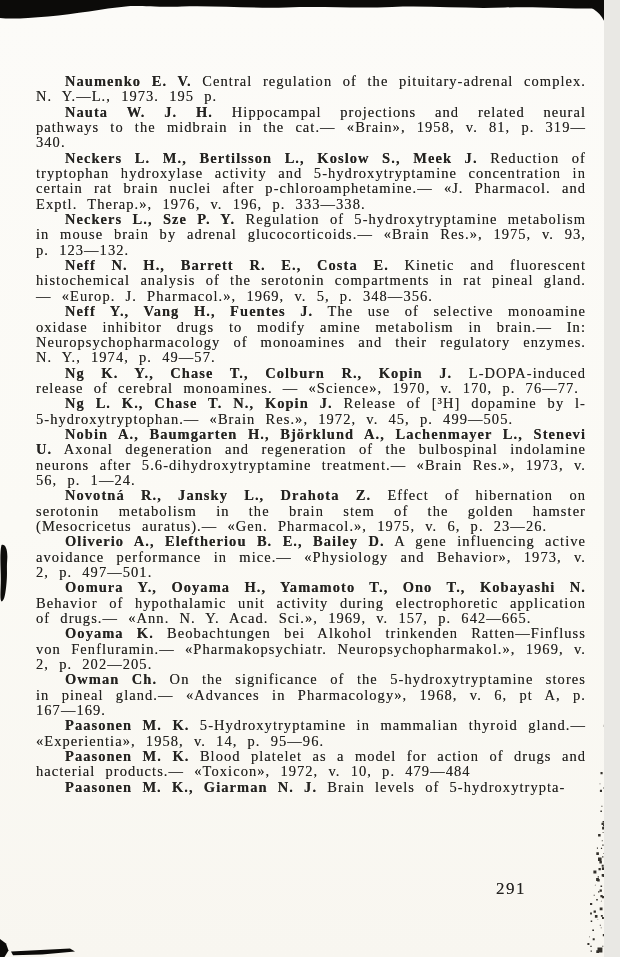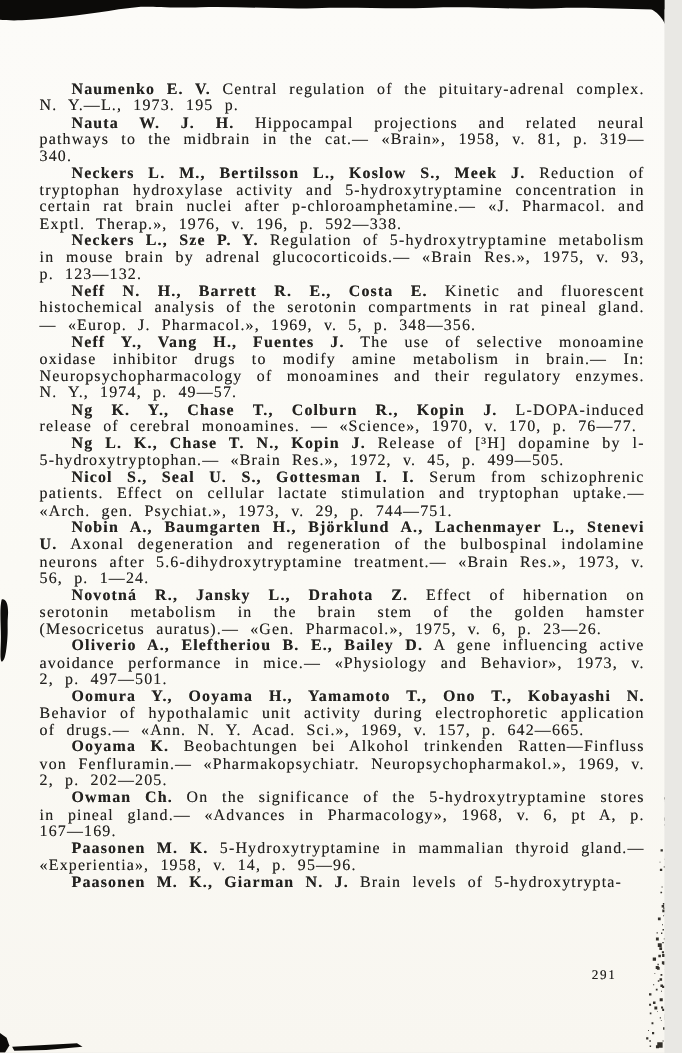--- a/index.html
+++ b/index.html
@@ -12,48 +12,47 @@
   .text-block{
     position:absolute;left:36px;top:74px;width:550px;
     color:#232220;font-size:14.5px;line-height:15.35px;
     text-align:justify;letter-spacing:1.05px;word-spacing:5.5px;
     text-shadow:0 0 0.45px rgba(35,32,28,0.55);
   }
   .ref{margin:0;text-indent:29px;}
   .ref b{font-weight:700;}
   .page-number{
     position:absolute;left:496px;top:879px;
-    font-size:12px;letter-spacing:1.5px;color:#232220;
+    font-size:17px;letter-spacing:1.5px;color:#232220;
     text-shadow:0 0 0.45px rgba(35,32,28,0.55);
-    margin-left:42px;
   }
   .artifacts{position:absolute;left:0;top:0;width:620px;height:957px;pointer-events:none;}
 </style>
 </head>
 <body>
 
 <div class="page">
 
   <div class="text-block">
     <p class="ref"><b>Naumenko E. V.</b> <span>Central regulation of the pituitary-adrenal complex. N. Y.—L., 1973. 195 p.</span></p>
     <p class="ref"><b>Nauta W. J. H.</b> <span>Hippocampal projections and related neural pathways to the midbrain in the cat.— «Brain», 1958, v. 81, p. 319—340.</span></p>
-    <p class="ref"><b>Neckers L. M., Bertilsson L., Koslow S., Meek J.</b> <span>Reduction of tryptophan hydroxylase activity and 5-hydroxytryptamine concentration in certain rat brain nuclei after p-chloroamphetamine.— «J. Pharmacol. and Exptl. Therap.», 1976, v. 196, p. 592—338.</span></p>
+    <p class="ref"><b>Neckers L. M., Bertilsson L., Koslow S., Meek J.</b> <span>Reduction of tryptophan hydroxylase activity and 5-hydroxytryptamine concentration in certain rat brain nuclei after p-chloroamphetamine.— «J. Pharmacol. and Exptl. Therap.», 1976, v. 196, p. 333—338.</span></p>
     <p class="ref"><b>Neckers L., Sze P. Y.</b> <span>Regulation of 5-hydroxytryptamine metabolism in mouse brain by adrenal glucocorticoids.— «Brain Res.», 1975, v. 93, p. 123—132.</span></p>
     <p class="ref"><b>Neff N. H., Barrett R. E., Costa E.</b> <span>Kinetic and fluorescent histochemical analysis of the serotonin compartments in rat pineal gland.— «Europ. J. Pharmacol.», 1969, v. 5, p. 348—356.</span></p>
     <p class="ref"><b>Neff Y., Vang H., Fuentes J.</b> <span>The use of selective monoamine oxidase inhibitor drugs to modify amine metabolism in brain.— In: Neuropsychopharmacology of monoamines and their regulatory enzymes. N. Y., 1974, p. 49—57.</span></p>
     <p class="ref"><b>Ng K. Y., Chase T., Colburn R., Kopin J.</b> <span>L-DOPA-induced release of cerebral monoamines. — «Science», 1970, v. 170, p. 76—77.</span></p>
     <p class="ref"><b>Ng L. K., Chase T. N., Kopin J.</b> <span>Release of [³H] dopamine by l-5-hydroxytryptophan.— «Brain Res.», 1972, v. 45, p. 499—505.</span></p>
-    <p class="ref"><b>Nicol S., Seal U. S., Gottesman I. I.</b> <span>Serum from schizophrenic patients. Effect on cellular lactate stimulation and tryptophan uptake.— «Arch. gen. Psychiat.», 1973, v. 29, p. 744—751.</span></p>
     <p class="ref"><b>Nobin A., Baumgarten H., Björklund A., Lachenmayer L., Stenevi U.</b> <span>Axonal degeneration and regeneration of the bulbospinal indolamine neurons after 5.6-dihydroxytryptamine treatment.— «Brain Res.», 1973, v. 56, p. 1—24.</span></p>
     <p class="ref"><b>Novotná R., Jansky L., Drahota Z.</b> <span>Effect of hibernation on serotonin metabolism in the brain stem of the golden hamster (Mesocricetus auratus).— «Gen. Pharmacol.», 1975, v. 6, p. 23—26.</span></p>
     <p class="ref"><b>Oliverio A., Eleftheriou B. E., Bailey D.</b> <span>A gene influencing active avoidance performance in mice.— «Physiology and Behavior», 1973, v. 2, p. 497—501.</span></p>
     <p class="ref"><b>Oomura Y., Ooyama H., Yamamoto T., Ono T., Kobayashi N.</b> <span>Behavior of hypothalamic unit activity during electrophoretic application of drugs.— «Ann. N. Y. Acad. Sci.», 1969, v. 157, p. 642—665.</span></p>
     <p class="ref"><b>Ooyama K.</b> <span>Beobachtungen bei Alkohol trinkenden Ratten—Finfluss von Fenfluramin.— «Pharmakopsychiatr. Neuropsychopharmakol.», 1969, v. 2, p. 202—205.</span></p>
     <p class="ref"><b>Owman Ch.</b> <span>On the significance of the 5-hydroxytryptamine stores in pineal gland.— «Advances in Pharmacology», 1968, v. 6, pt A, p. 167—169.</span></p>
     <p class="ref"><b>Paasonen M. K.</b> <span>5-Hydroxytryptamine in mammalian thyroid gland.— «Experientia», 1958, v. 14, p. 95—96.</span></p>
+    <p class="ref"><b>Paasonen M. K.</b> <span>Blood platelet as a model for action of drugs and hacterial products.— «Toxicon», 1972, v. 10, p. 479—484</span></p>
     <p class="ref"><b>Paasonen M. K., Giarman N. J.</b> <span>Brain levels of 5-hydroxytrypta-</span></p>
   </div>
 
   <div class="page-number">291</div>
 
   <svg class="artifacts" viewBox="0 0 620 957" xmlns="http://www.w3.org/2000/svg">
 
     <path fill="#0c0b09" d="M0 0 H620 V8 C575 10 545 6 505 7.5 C465 9 432 5.5 392 7 C352 8.5 322 6 286 7.5 C252 8.5 216 5.5 182 6.5 C152 7.5 138 5.5 128 6.2 L108 8.5 C84 12.5 54 16.5 28 18 C16 18.8 6 18.6 0 18 Z"></path>
 
     <path fill="#0c0b09" d="M620 0 L620 662 L612.5 662 C610.5 640 613 600 611.5 552 C610 505 613 460 611.2 412 C609.6 365 613 318 611.2 270 C609.6 224 613 178 611 132 C610 95 612 62 609.5 42 C608 26 603 15 594 9.5 L588 5.5 L592 0 Z"></path>

